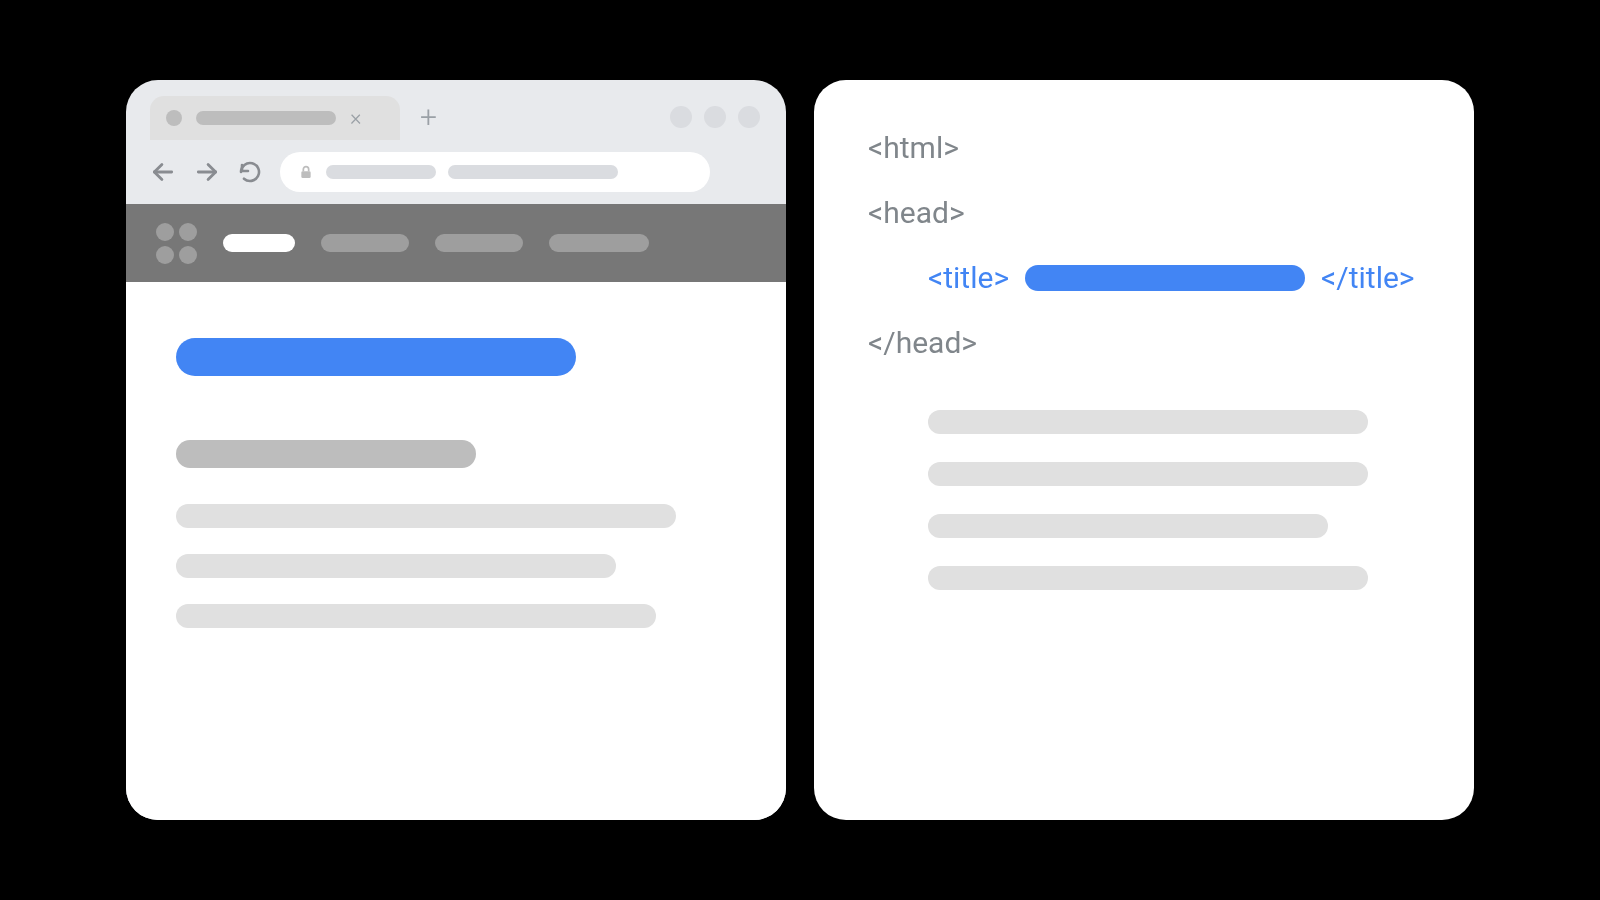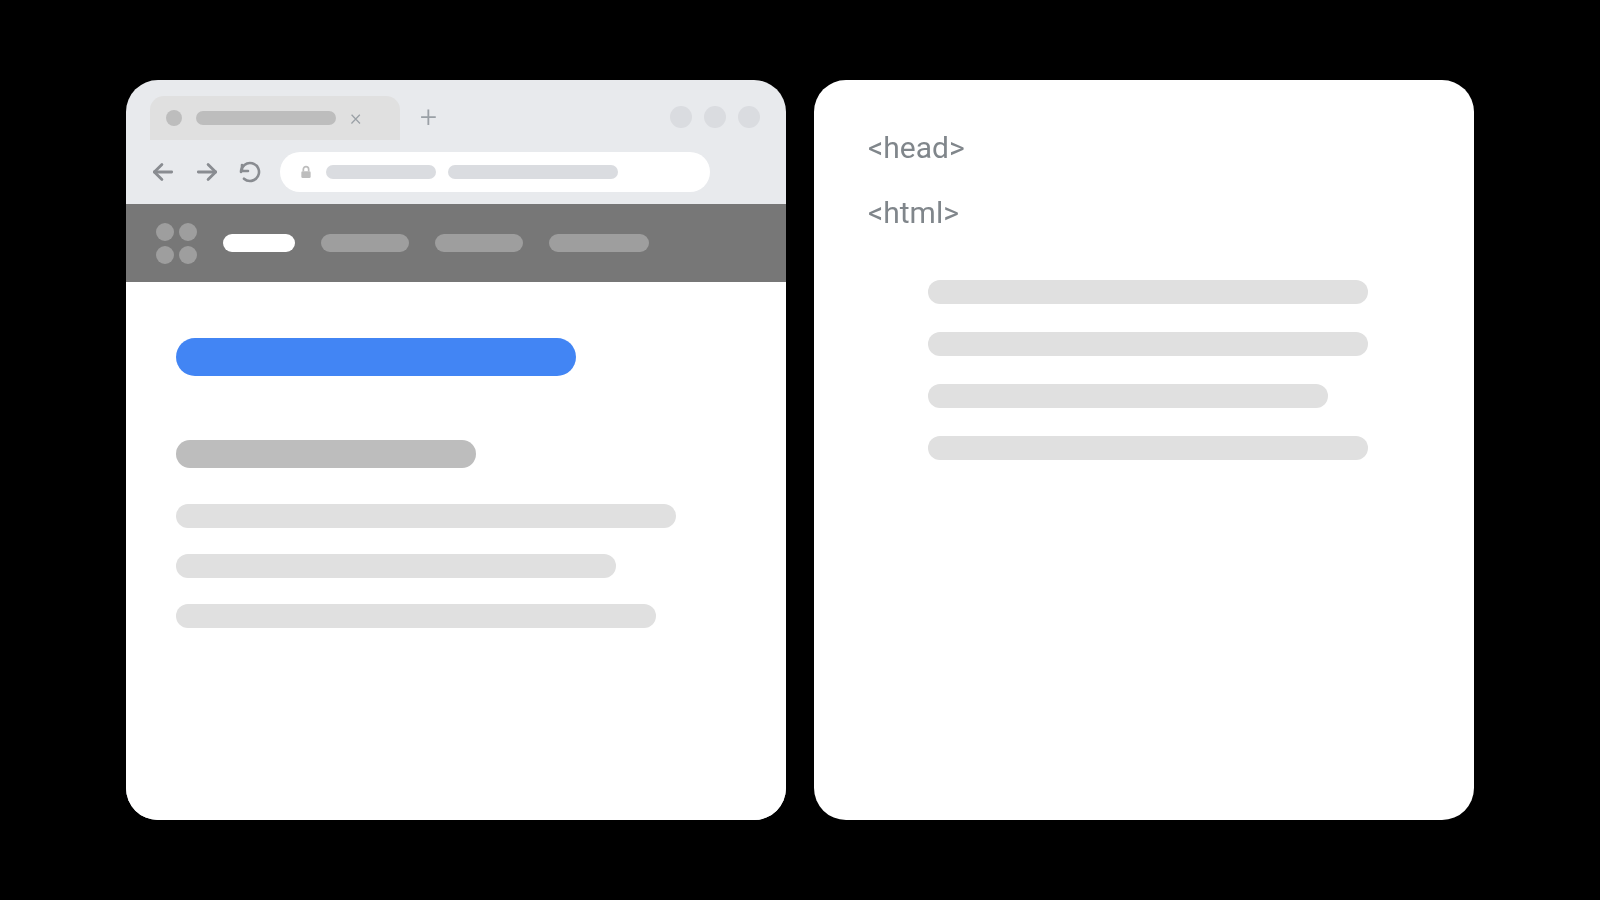--- a/index.html
+++ b/index.html
@@ -260,22 +260,28 @@
   <div class="page">
     <div class="title-bar"></div>
     <div class="sub-bar"></div>
     <div class="para-line" style="width:500px"></div>
     <div class="para-line" style="width:440px"></div>
     <div class="para-line" style="width:480px"></div>
   </div>
 </div>
 
 <div class="panel code">
+  <div class="code-line">&lt;html&gt;</div>
   <div class="code-line">&lt;head&gt;</div>
-  <div class="code-line">&lt;html&gt;</div>
+  <div class="code-line indent1">
+    <span class="tag-blue">&lt;title&gt;</span>
+    <span class="title-content"></span>
+    <span class="tag-blue">&lt;/title&gt;</span>
+  </div>
+  <div class="code-line">&lt;/head&gt;</div>
 
   <div class="code-body">
     <div class="body-line" style="width:440px"></div>
     <div class="body-line" style="width:440px"></div>
     <div class="body-line" style="width:400px"></div>
     <div class="body-line" style="width:440px"></div>
   </div>
 
 </div>
 

